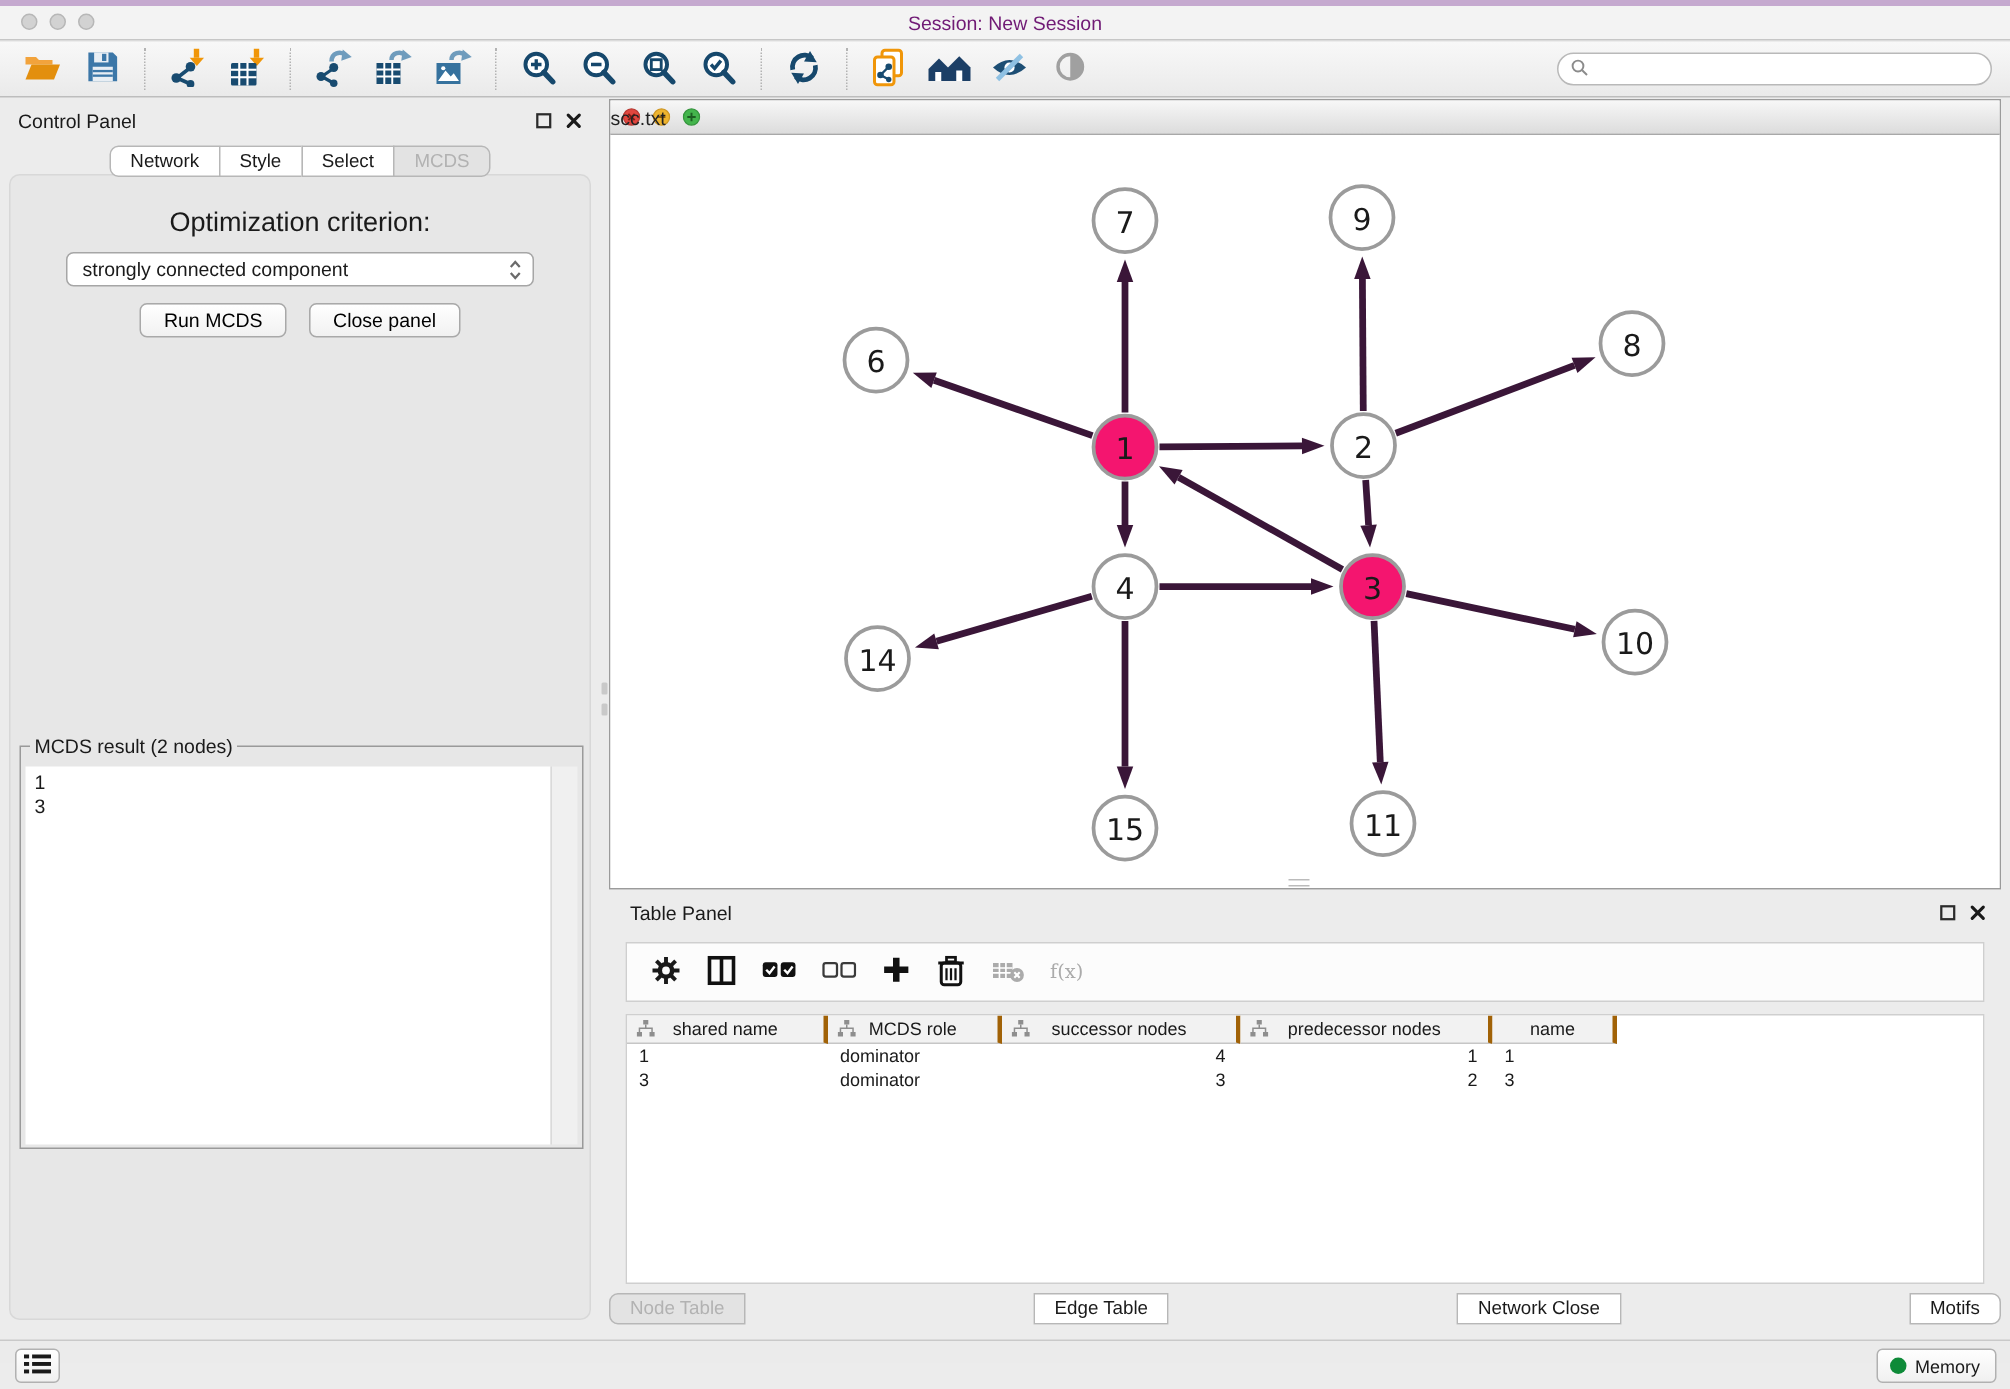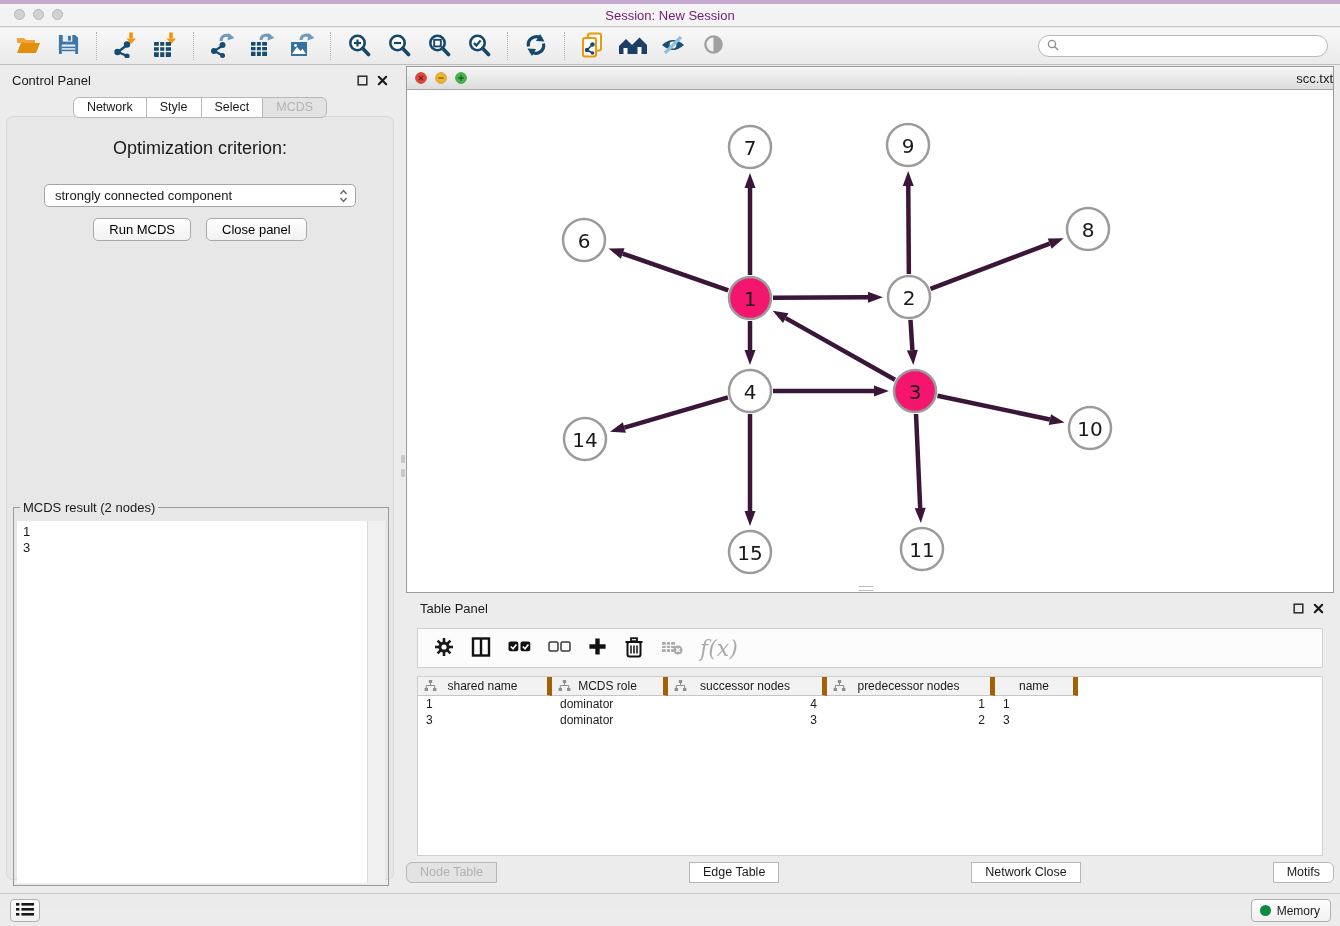--- a/index.html
+++ b/index.html
@@ -26,49 +26,49 @@
   .cp-header-title { position:absolute; left:12px; top:8px; font-size:13px; }
   .panel-hicons { position:absolute; top:9px; display:flex; gap:9px; }
   .control-panel .panel-hicons { right:12px; }
   .cp-tabs { position:absolute; left:0; right:0; top:32px; display:flex; justify-content:center; z-index:2; }
   .tab { border:1px solid #b7b7b7; background:#fff; padding:2px 13px 3px; font-size:12.5px; margin-left:-1px; white-space:nowrap; }
   .tab:first-child { border-radius:6px 0 0 6px; margin-left:0; }
   .tab:last-child { border-radius:0 6px 6px 0; }
   .tab.selected { background:#e3e3e3; color:#b2b2b2; }
   .cp-content { position:absolute; left:6px; right:6px; top:51px; bottom:6px; background:#e7e7e7; border:1px solid #d8d8d8; border-radius:7px; }
   .opt-label { text-align:center; margin-top:21px; font-size:18px; }
-  .criterion-select { position:relative; width:312px; height:23px; margin:25px auto 0; background:#fff; border:1px solid #a6a6a6; border-radius:5px; display:flex; align-items:center; padding:0 24px 0 10px; font-size:13px; }
+  .criterion-select { position:relative; width:312px; height:23px; margin:9px auto 0; background:#fff; border:1px solid #a6a6a6; border-radius:5px; display:flex; align-items:center; padding:0 24px 0 10px; font-size:13px; }
   .criterion-select .stepper { position:absolute; right:7px; top:3px; }
   .cp-buttons { display:flex; justify-content:center; gap:15px; margin-top:11px; }
   .btn { height:23px; padding:0 15px; background:linear-gradient(#ffffff,#f1f1f1); border:1px solid #a9a9a9; border-radius:5px; font-size:13px; font-family:"Liberation Sans",sans-serif; display:flex; align-items:center; }
-  .result-group { position:absolute; left:6px; top:390px; width:376px; height:379px; border:1px solid #9a9a9a; }
+  .result-group { position:absolute; left:6px; top:380px; width:376px; height:269px; border:1px solid #9a9a9a; }
   .result-legend { position:absolute; left:6px; top:-8px; background:#e7e7e7; padding:0 3px; font-size:13px; }
   .result-inner { position:absolute; left:3px; right:21px; top:13px; bottom:2px; background:#fff; padding:3px 6px; font-size:13px; line-height:16px; white-space:pre; overflow:hidden; }
   .result-scroll { position:absolute; right:3px; width:18px; top:13px; bottom:2px; background:#f0f0f0; border-left:1px solid #dadada; }
 
   
   .network-window { position:absolute; left:406px; top:66px; width:928px; height:527px; border:1px solid #9b9b9b; background:#fff; }
   .nw-titlebar { position:relative; height:23px; background:linear-gradient(#f7f7f7,#dcdcdc); border-bottom:1px solid #a8a8a8; }
-  .nw-titlebar .title { position:absolute; left:0; right:0; top:4px; text-align:right; font-size:13px; color:#222; }
+  .nw-titlebar .title { position:absolute; left:0; right:0; top:4px; text-align:left; font-size:13px; color:#222; }
   .nw-lights { position:absolute; left:8px; top:5px; display:flex; gap:8px; }
   .nw-canvas { position:relative; width:926px; height:502px; background:#fff; }
   .nw-grip { position:absolute; left:452px; bottom:1px; width:14px; height:5px; border-top:1px solid #bbb; border-bottom:1px solid #bbb; }
   .v-splitter { position:absolute; left:400px; top:65px; width:6px; height:821px; }
   .v-splitter .notch { position:absolute; left:1px; width:4px; height:8px; background:#c9c9c9; border-radius:1px; }
 
   
   .table-panel { position:absolute; left:406px; top:595px; width:928px; height:291px; }
   .tp-header-title { position:absolute; left:14px; top:6px; font-size:13px; }
   .table-panel .panel-hicons { right:10px; top:7px; }
   .tp-toolbar { position:absolute; left:11px; top:33px; width:906px; height:40px; background:#fcfcfc; border:1px solid #cfcfcf; display:flex; align-items:center; gap:17px; padding-left:16px; }
   .tp-tbtn { display:flex; align-items:center; justify-content:center; }
-  .fx { font-family:"DejaVu Serif","Liberation Serif",serif; font-style:italic; font-size:22px; color:#ababab; }
+  .fx { font-family:"DejaVu Serif","Liberation Serif",serif; font-size:13px; color:#ababab; }
   .tp-table { position:absolute; left:11px; top:81px; width:906px; height:180px; background:#fff; border:1px solid #cfcfcf; overflow:hidden; }
   .tp-header-row { display:flex; height:19px; }
-  .tp-hcell { position:relative; background:#f2f2f2; border-right:5px solid #a16207; border-bottom:1px solid #c6c6c6; display:flex; align-items:center; justify-content:center; font-size:12px; flex:none; }
+  .tp-hcell { position:relative; background:#f2f2f2; border-right:3px solid #a16207; border-bottom:1px solid #c6c6c6; display:flex; align-items:center; justify-content:center; font-size:12px; flex:none; }
   .tp-hcell .hicon { position:absolute; left:6px; top:3px; }
   .tp-row { display:flex; height:16px; }
   .tp-cell { font-size:12px; line-height:15px; padding:1px 10px 0 8px; flex:none; overflow:hidden; }
   .tp-tabs { position:absolute; left:0; right:0; bottom:3px; display:flex; justify-content:space-between;margin-top:29px; }
   
   .statusbar { position:absolute; left:0; top:893px; width:1340px; height:16px; background:#ebebeb; border-top:1px solid #c9c9c9; }
   .sb-btn { position:absolute; top:5px; height:23px; background:linear-gradient(#fefefe,#f0f0f0); border:1px solid #b1b1b1; border-radius:4px; display:flex; align-items:center; justify-content:center; }
   .sb-left { left:10px; width:30px; }
   .sb-memory { right:9px; padding:0 10px 0 8px; gap:6px; font-size:12px; }
   .sb-memory .dot { width:11px; height:11px; border-radius:50%; background:#0e8a38; }

